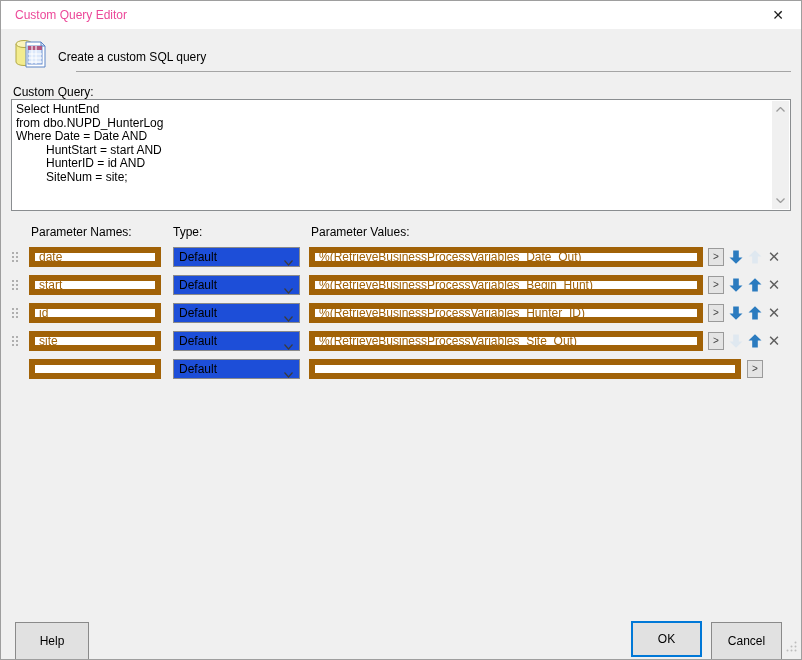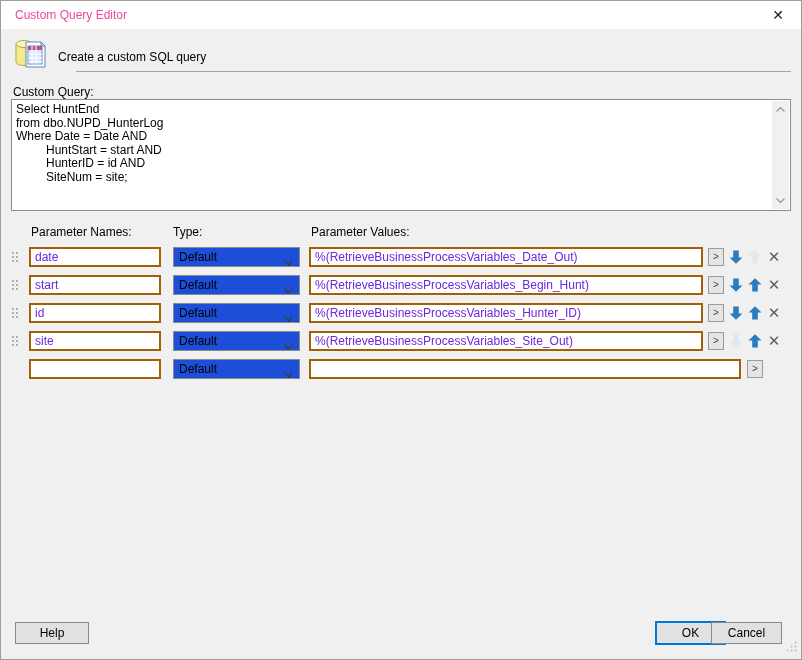--- a/index.html
+++ b/index.html
@@ -66,23 +66,23 @@
   .col-label.names { left: 30px; }
   .col-label.type  { left: 172px; }
   .col-label.values{ left: 310px; }
   .param-row { position: absolute; left: 0; height: 20px; width: 802px; }
   .drag-handle {
     position: absolute; left: 10px; top: 4px; width: 8px; height: 12px;
     cursor: grab;
   }
   .txt-input {
     position: absolute; top: 0; height: 20px;
-    border: 2px solid #a16207; background: #fff;
+    border: 6px solid #a16207; background: #fff;
     font-family: "Liberation Sans", sans-serif; font-size: 12px;
-    padding: 0 4px; color: #6d28d9;
+    padding: 0 4px; color: #a16207;
   }
   .name-input  { left: 28px;  width: 132px; }
   .value-input { left: 308px; width: 394px; }
   .value-input.wide { width: 432px; }
   .combo {
     position: absolute; left: 172px; top: 0; width: 127px; height: 20px;
     background: #1d4ed8; border: 1px solid #8a8a8a;
     display: flex; align-items: center; cursor: default;
   }
   .combo .combo-text { padding-left: 5px; font-size: 12px; }
@@ -105,27 +105,27 @@
   .arrow-btn svg path { fill: #2b7bbf; }
   .arrow-btn.disabled svg path { fill: #dfe8f0; }
   .remove-btn {
     position: absolute; left: 764px; top: 0; width: 18px; height: 20px;
     background: transparent; border: none; padding: 0;
     font-size: 15px; color: #5f5f5f; cursor: pointer;
     font-family: "Liberation Sans", sans-serif;
   }
   
   .btn {
-    position: absolute; height: 22px;
+    position: absolute; height: 38px;
     background: #e1e1e1; border: 1px solid #8a8a8a;
     font-family: "Liberation Sans", sans-serif; font-size: 12px; color: #000;
     cursor: pointer;
   }
   .help-btn   { left: 14px;  top: 621px; width: 74px; }
-  .ok-btn     { left: 630px; top: 620px; width: 71px; height: 24px; border: 2px solid #0078d7; margin-left: 24px; }
+  .ok-btn     { left: 630px; top: 620px; width: 71px; height: 36px; border: 2px solid #0078d7; }
   .cancel-btn { left: 710px; top: 621px; width: 71px; }
   .resize-grip { position: absolute; right: 4px; bottom: 4px; }
 </style>
 </head>
 <body>
 
 <div class="dialog">
 
   <div class="titlebar">
     <span class="title">Custom Query Editor</span>

